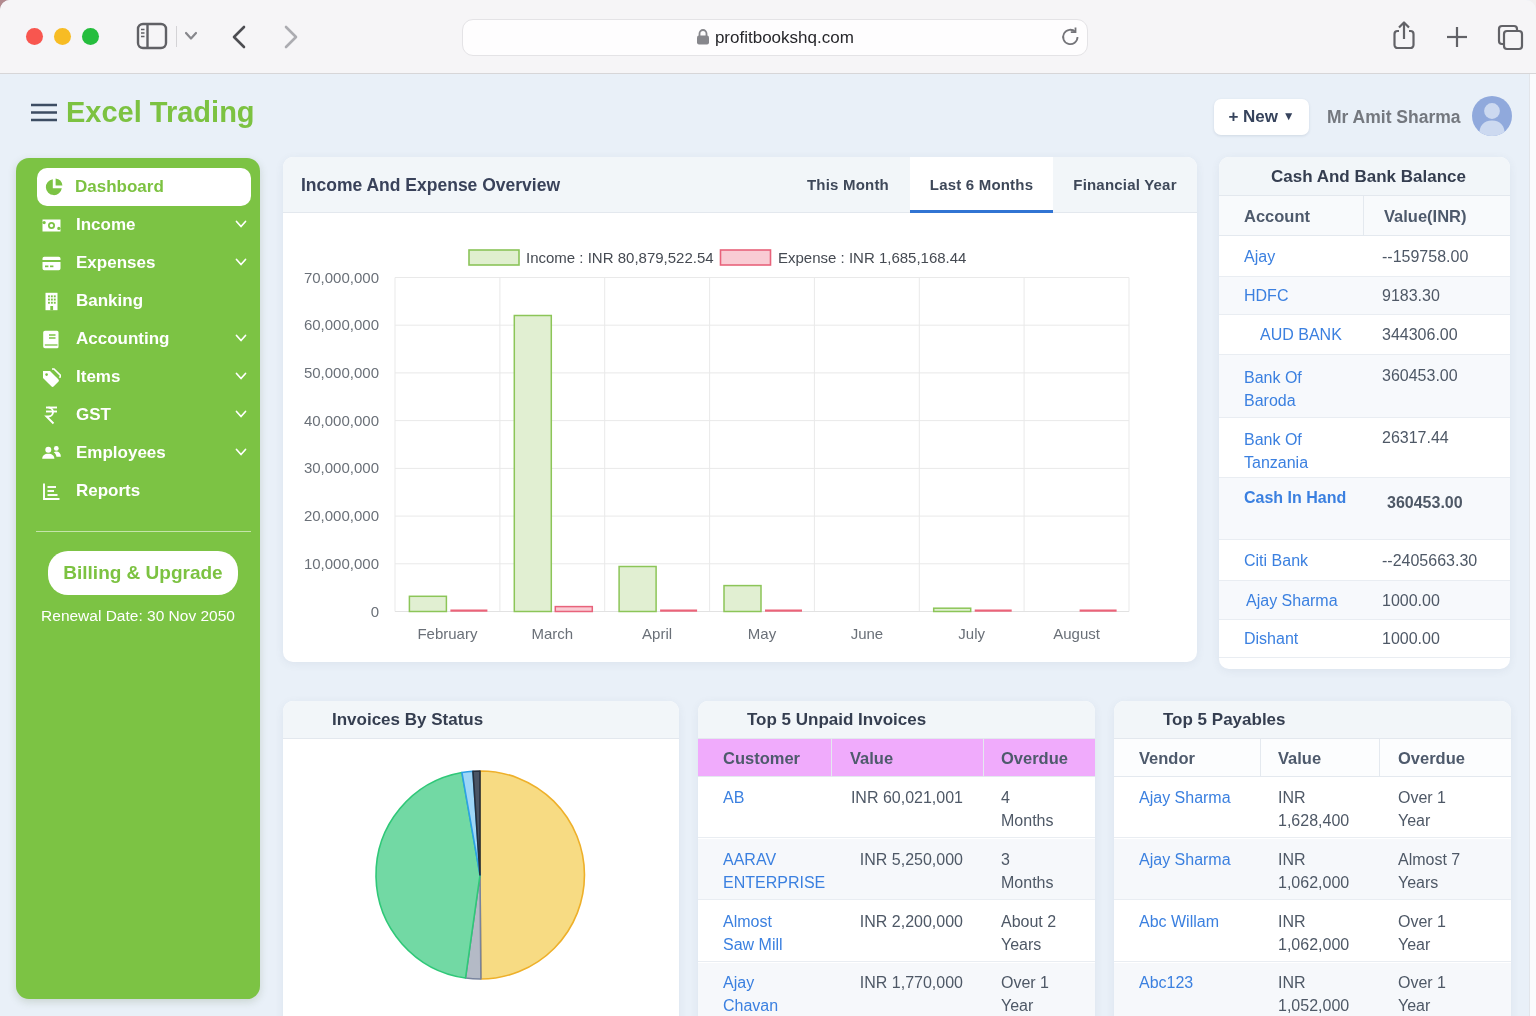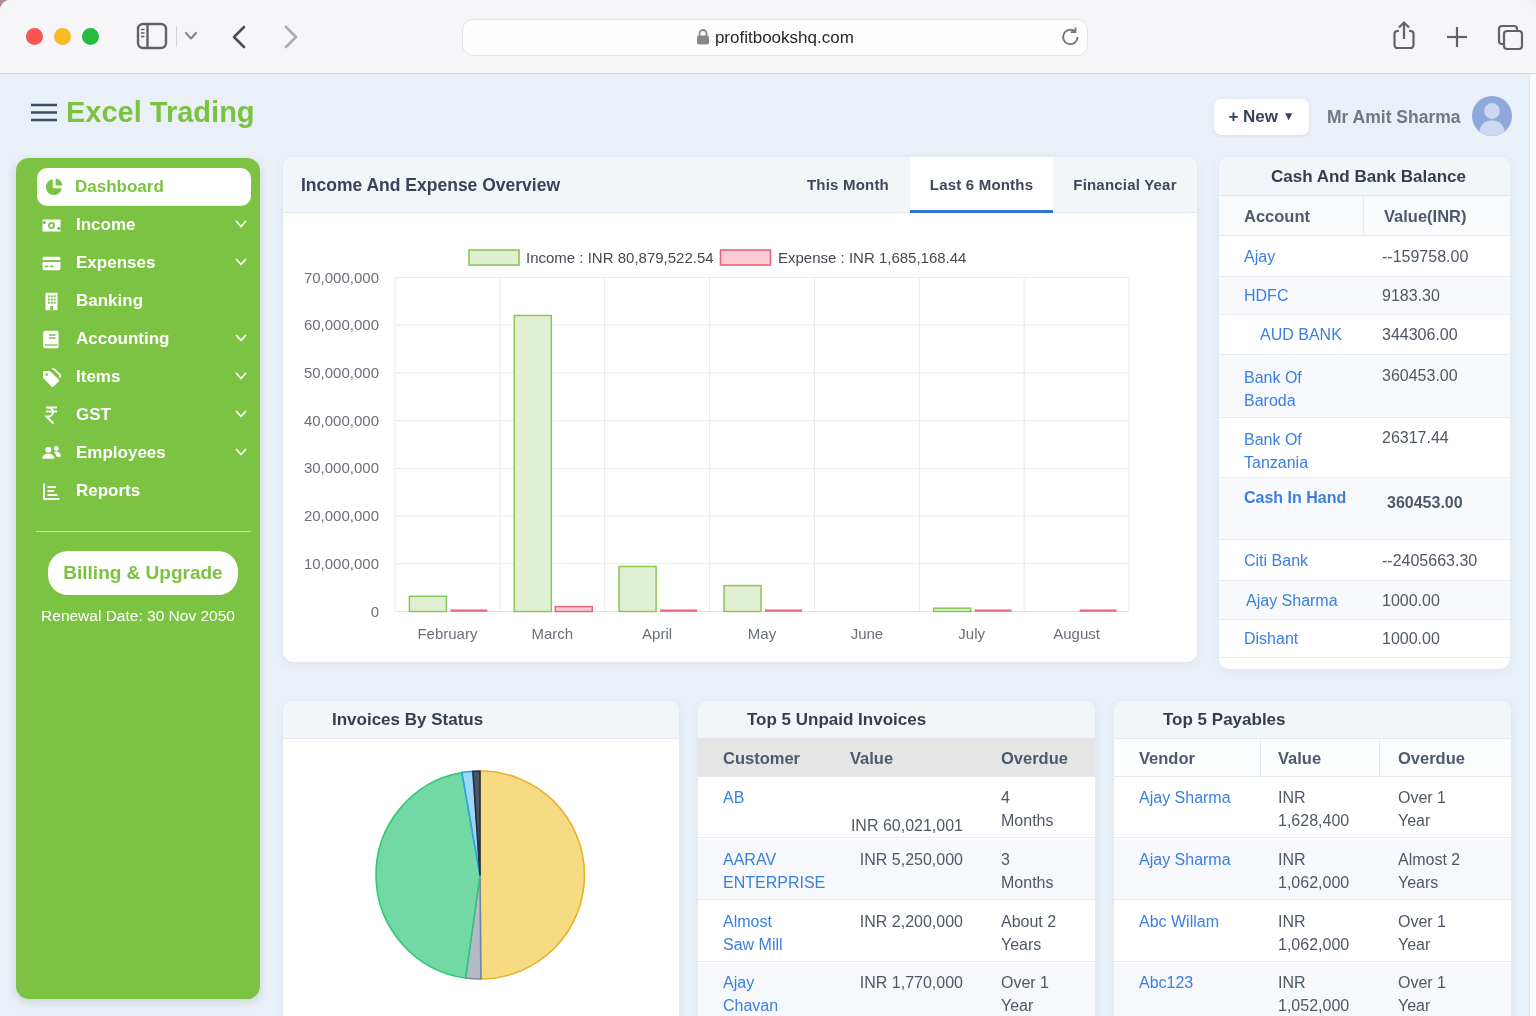--- a/index.html
+++ b/index.html
@@ -357,30 +357,30 @@
         <path d="M197 174 L197.91 278.0 A104 104 0 0 1 182.52 276.99 Z" fill="#b4bac6" stroke="#78839d"></path>
         <path d="M197 174 L182.52 276.99 A104 104 0 0 1 178.94 71.58 Z" fill="#72d9a4" stroke="#2fc878"></path>
         <path d="M197 174 L178.94 71.58 A104 104 0 0 1 189.93 70.24 Z" fill="#9ed6f7" stroke="#2ea0e8"></path>
         <path d="M197 174 L189.93 70.24 A104 104 0 0 1 197 70 Z" fill="#4a5565" stroke="#252f3d"></path>
       </g>
     </svg>
   </div>
 
   <div class="card" style="left:698px; top:701px; width:397px; height:340px; font-size:16px;" id="unpaidcard">
     <div class="chead"><span>Top 5 Unpaid Invoices</span></div>
-    <div class="abs" style="left:0;top:38px;width:397px;height:38px;background:#e5e5e5;border-bottom:1px solid #e4e9ef;line-height:38px;font-size:16.5px;font-weight:600;color:#4e5a6c;">
+    <div class="abs" style="left:0;top:38px;width:397px;height:38px;background:#f0abfc;border-bottom:1px solid #e4e9ef;line-height:38px;font-size:16.5px;font-weight:600;color:#4e5a6c;">
       <span style="margin-left:25px;">Customer</span>
       <span style="position:absolute;left:152px;">Value</span>
       <span style="position:absolute;left:303px;">Overdue</span>
       <div class="abs" style="left:133px;top:0;width:1px;height:38px;background:#e4e9ef;"></div>
       <div class="abs" style="left:285px;top:0;width:1px;height:38px;background:#e4e9ef;"></div>
     </div>
     <div class="abs" style="left:0;top:76px;width:397px;height:61px;border-bottom:1px solid #e9edf2;">
       <span class="tlink abs" style="left:25px;top:12px;">AB</span>
-      <div class="tval abs" style="left:110px;top:12px;width:155px;text-align:right;margin-top:28px;">INR 60,021,001</div>
+      <div class="tval abs" style="left:110px;top:12px;width:155px;text-align:right;">INR 60,021,001</div>
       <span class="tval abs" style="left:303px;top:12px;">4</span>
       <span class="tval abs" style="left:303px;top:34.6px;">Months</span>
     </div>
     <div class="abs" style="left:0;top:137.5px;width:397px;height:61px;background:#f6f8fb;border-bottom:1px solid #e9edf2;">
       <span class="tlink abs" style="left:25px;top:12.5px;">AARAV</span>
       <span class="tlink abs" style="left:25px;top:35.7px;">ENTERPRISE</span>
       <div class="tval abs" style="left:110px;top:12.5px;width:155px;text-align:right;">INR 5,250,000</div>
       <span class="tval abs" style="left:303px;top:12.5px;">3</span>
       <span class="tval abs" style="left:303px;top:35.7px;">Months</span>
     </div>
@@ -413,21 +413,21 @@
       <span class="tlink abs" style="left:25px;top:12px;">Ajay Sharma</span>
       <span class="tval abs" style="left:164px;top:12px;">INR</span>
       <span class="tval abs" style="left:164px;top:34.6px;">1,628,400</span>
       <span class="tval abs" style="left:284px;top:12px;">Over 1</span>
       <span class="tval abs" style="left:284px;top:34.6px;">Year</span>
     </div>
     <div class="abs" style="left:0;top:137.5px;width:397px;height:61px;background:#f6f8fb;border-bottom:1px solid #e9edf2;">
       <span class="tlink abs" style="left:25px;top:12.5px;">Ajay Sharma</span>
       <span class="tval abs" style="left:164px;top:12.5px;">INR</span>
       <span class="tval abs" style="left:164px;top:35.7px;">1,062,000</span>
-      <span class="tval abs" style="left:284px;top:12.5px;">Almost 2</span>
+      <span class="tval abs" style="left:284px;top:12.5px;">Almost 7</span>
       <span class="tval abs" style="left:284px;top:35.7px;">Years</span>
     </div>
     <div class="abs" style="left:0;top:199px;width:397px;height:62px;border-bottom:1px solid #e9edf2;">
       <span class="tlink abs" style="left:25px;top:13px;">Abc Willam</span>
       <span class="tval abs" style="left:164px;top:13px;">INR</span>
       <span class="tval abs" style="left:164px;top:35.5px;">1,062,000</span>
       <span class="tval abs" style="left:284px;top:13px;">Over 1</span>
       <span class="tval abs" style="left:284px;top:35.5px;">Year</span>
     </div>
     <div class="abs" style="left:0;top:262px;width:397px;height:63px;background:#f6f8fb;border-bottom:1px solid #e9edf2;">

